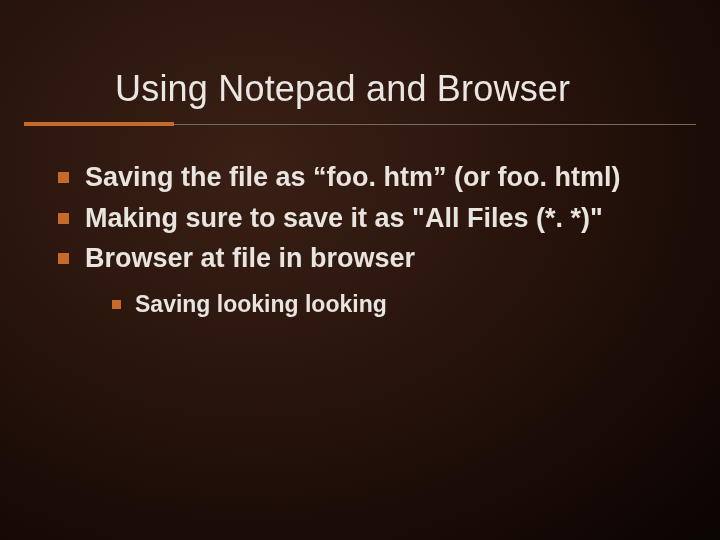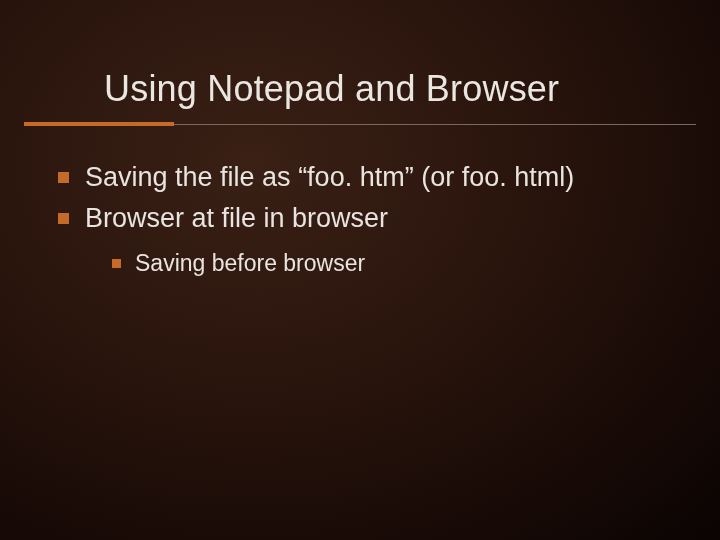--- a/index.html
+++ b/index.html
@@ -14,21 +14,21 @@
     height: 540px;
     background: radial-gradient(ellipse at 35% 30%, #3a2015 0%, #2a150d 40%, #180a06 75%, #0a0403 100%);
     position: relative;
     font-family: Arial, Helvetica, sans-serif;
     color: #e8e4e0;
     box-sizing: border-box;
   }
   .title {
     position: absolute;
     top: 68px;
-    left: 104px;
+    left: 115px;
     font-size: 36px;
     font-weight: 400;
     color: #eae6e2;
     letter-spacing: 0.2px;
   }
   .accent-line {
     position: absolute;
     top: 122px;
     left: 0;
     width: 720px;
@@ -53,20 +53,21 @@
   .content {
     position: absolute;
     top: 160px;
     left: 58px;
     right: 40px;
   }
   .item {
     display: flex;
     align-items: flex-start;
     margin-bottom: 6px;
+    font-weight: bold;
   }
   .bullet {
     width: 11px;
     height: 11px;
     background: #c66a2a;
     flex: 0 0 auto;
     margin-top: 12px;
     margin-right: 16px;
   }
   .text1 {
@@ -102,26 +103,30 @@
     <div class="thick"></div>
   </div>
 
   <div class="content">
 
     <div class="item">
       <div class="bullet"></div>
       <div class="text1">Saving the file as “foo. htm” (or foo. html)</div>
     </div>
 
+    <div class="item">
+      <div class="bullet"></div>
+      <div class="text1">Making sure to save it as "All Files (*. *)"</div>
+    </div>
 
     <div class="item">
       <div class="bullet"></div>
       <div class="text1">Browser at file in browser</div>
     </div>
 
     <div class="item sub">
       <div class="bullet"></div>
-      <div class="text2">Saving before browser</div>
+      <div class="text2">Saving looking looking</div>
     </div>
 
   </div>
 
 </div>
 
 </body></html>

